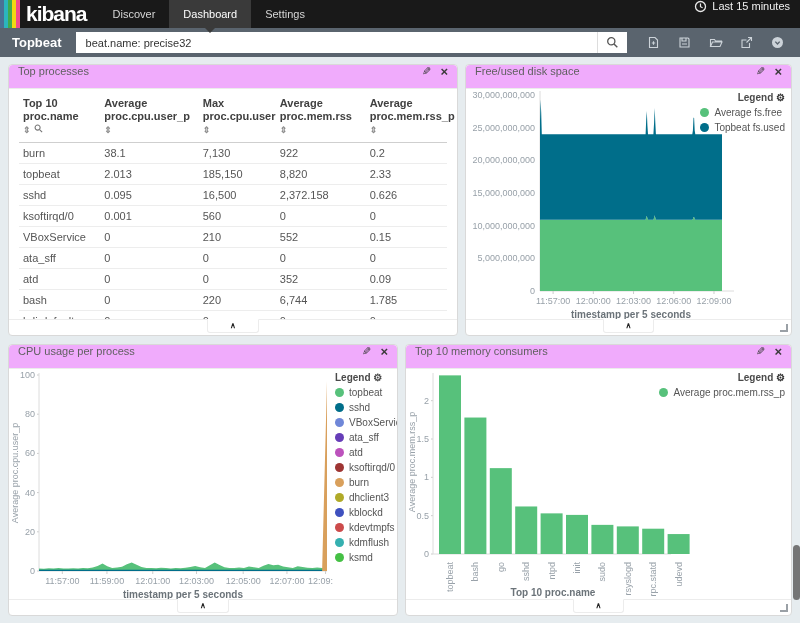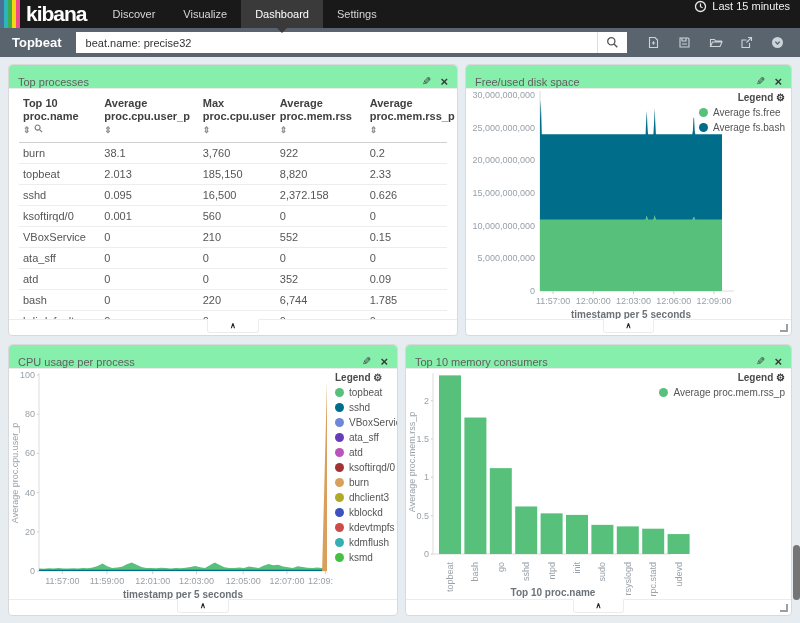--- a/index.html
+++ b/index.html
@@ -28,21 +28,21 @@
   .toolbar-icons{display:flex;gap:6px;margin-left:4px;margin-right:2px}
   .tb-icon{width:25px;height:21px;display:flex;align-items:center;justify-content:center;background:none;border:none;cursor:pointer}
 
   
   #content{position:absolute;top:57px;left:0;right:0;bottom:0}
   .panel{position:absolute;background:#fff;border:1px solid #d9d9d9;border-radius:4px}
   #p1{left:8px;top:7px;width:450px;height:272px}
   #p2{left:465px;top:7px;width:327px;height:272px}
   #p3{left:8px;top:287px;width:390px;height:272px}
   #p4{left:405px;top:287px;width:387px;height:272px}
-  .panel-header{height:24px;background:#86efac;border-bottom:1px solid #ececec;display:flex;align-items:flex-end;
+  .panel-header{height:24px;background:#f0abfc;border-bottom:1px solid #ececec;display:flex;align-items:flex-start;
     padding:0 9px;border-radius:4px 4px 0 0;cursor:move}
   .panel-title{font-size:11px;color:#5f5f5f}
   .panel-actions{margin-left:auto;display:flex;gap:9px;align-items:center}
   .pencil{font-size:11px;color:#3a3a3a;cursor:pointer;display:inline-block;transform:scaleX(-1)}
   .close-x{font-size:13px;font-weight:bold;color:#3a3a3a;cursor:pointer;line-height:10px}
   .panel-body{position:absolute;top:24px;left:0;right:0;bottom:16px;overflow:hidden}
   .panel-footer{position:absolute;bottom:0;left:0;right:0;height:16px;border-top:1px solid #ececec;display:flex;justify-content:center}
   .collapse-tab{margin-top:-1px;background:#fff;border:1px solid #ececec;border-top:1px solid #fff;height:14px;
     padding:0 22px;font-size:8px;color:#222;line-height:11px;border-radius:0 0 3px 3px;cursor:pointer;font-weight:bold}
   .resize-handle{position:absolute;right:3px;bottom:3px;width:8px;height:8px;
@@ -88,21 +88,20 @@
         <span class="stripe" style="background: rgb(74, 113, 148);"></span>
         <span class="stripe" style="background: rgb(44, 181, 189);"></span>
         <span class="stripe" style="background: rgb(63, 170, 79);"></span>
         <span class="stripe" style="background: rgb(240, 216, 18);"></span>
         <span class="stripe" style="background: rgb(239, 75, 139);"></span>
       </span>
     <span class="brand">kibana</span>
   </div>
   <nav class="nav-items" id="main-nav">
       <div class="nav-item">Discover</div>
-      <div class="nav-item">Visualize</div>
       <div class="nav-item active">Dashboard<span class="tab-caret"></span></div>
       <div class="nav-item">Settings</div>
     </nav>
   <div class="timepicker">
     <svg width="13" height="13" viewBox="0 0 13 13">
       <circle cx="6.5" cy="6.5" r="5" fill="none" stroke="#e8e8e8" stroke-width="1.3"></circle>
       <path d="M6.5 3.6V6.7L8.6 7.8" fill="none" stroke="#e8e8e8" stroke-width="1.2"></path>
     </svg>
     <span>Last 15 minutes</span>
   </div>
@@ -196,21 +195,21 @@
                 <th>
                   <div>Average</div>
                   <div class="l2">proc.mem.rss_p <span class="sort-ic">⇕</span></div>
                 </th>
               </tr>
             </thead>
             <tbody>
               <tr>
                 <td>burn</td>
                 <td>38.1</td>
-                <td>3,760</td>
+                <td>7,130</td>
                 <td>922</td>
                 <td>0.2</td>
               </tr>
               <tr>
                 <td>topbeat</td>
                 <td>2.013</td>
                 <td>185,150</td>
                 <td>8,820</td>
                 <td>2.33</td>
               </tr>
@@ -304,21 +303,21 @@
             <text x="247.992" y="215" text-anchor="middle" class="tick">12:09:00</text>
             <text x="165" y="229" text-anchor="middle" class="axis-title">timestamp per 5 seconds</text>
           </svg><div class="legend">
             <div class="legend-header"><span>Legend</span> <span class="gear">⚙</span></div>
             <div class="legend-item">
               <span class="dot" style="background: rgb(87, 193, 123);"></span>
               <span>Average fs.free</span>
             </div>
             <div class="legend-item">
               <span class="dot" style="background: rgb(0, 110, 138);"></span>
-              <span>Average fs.bash</span>
+              <span>Topbeat fs.used</span>
             </div>
           </div></div>
     </div>
     <div class="panel-footer">
       <span class="collapse-tab">∧</span>
     </div>
     <span class="resize-handle"></span>
   </section>
 
   <section class="panel" id="p3">

